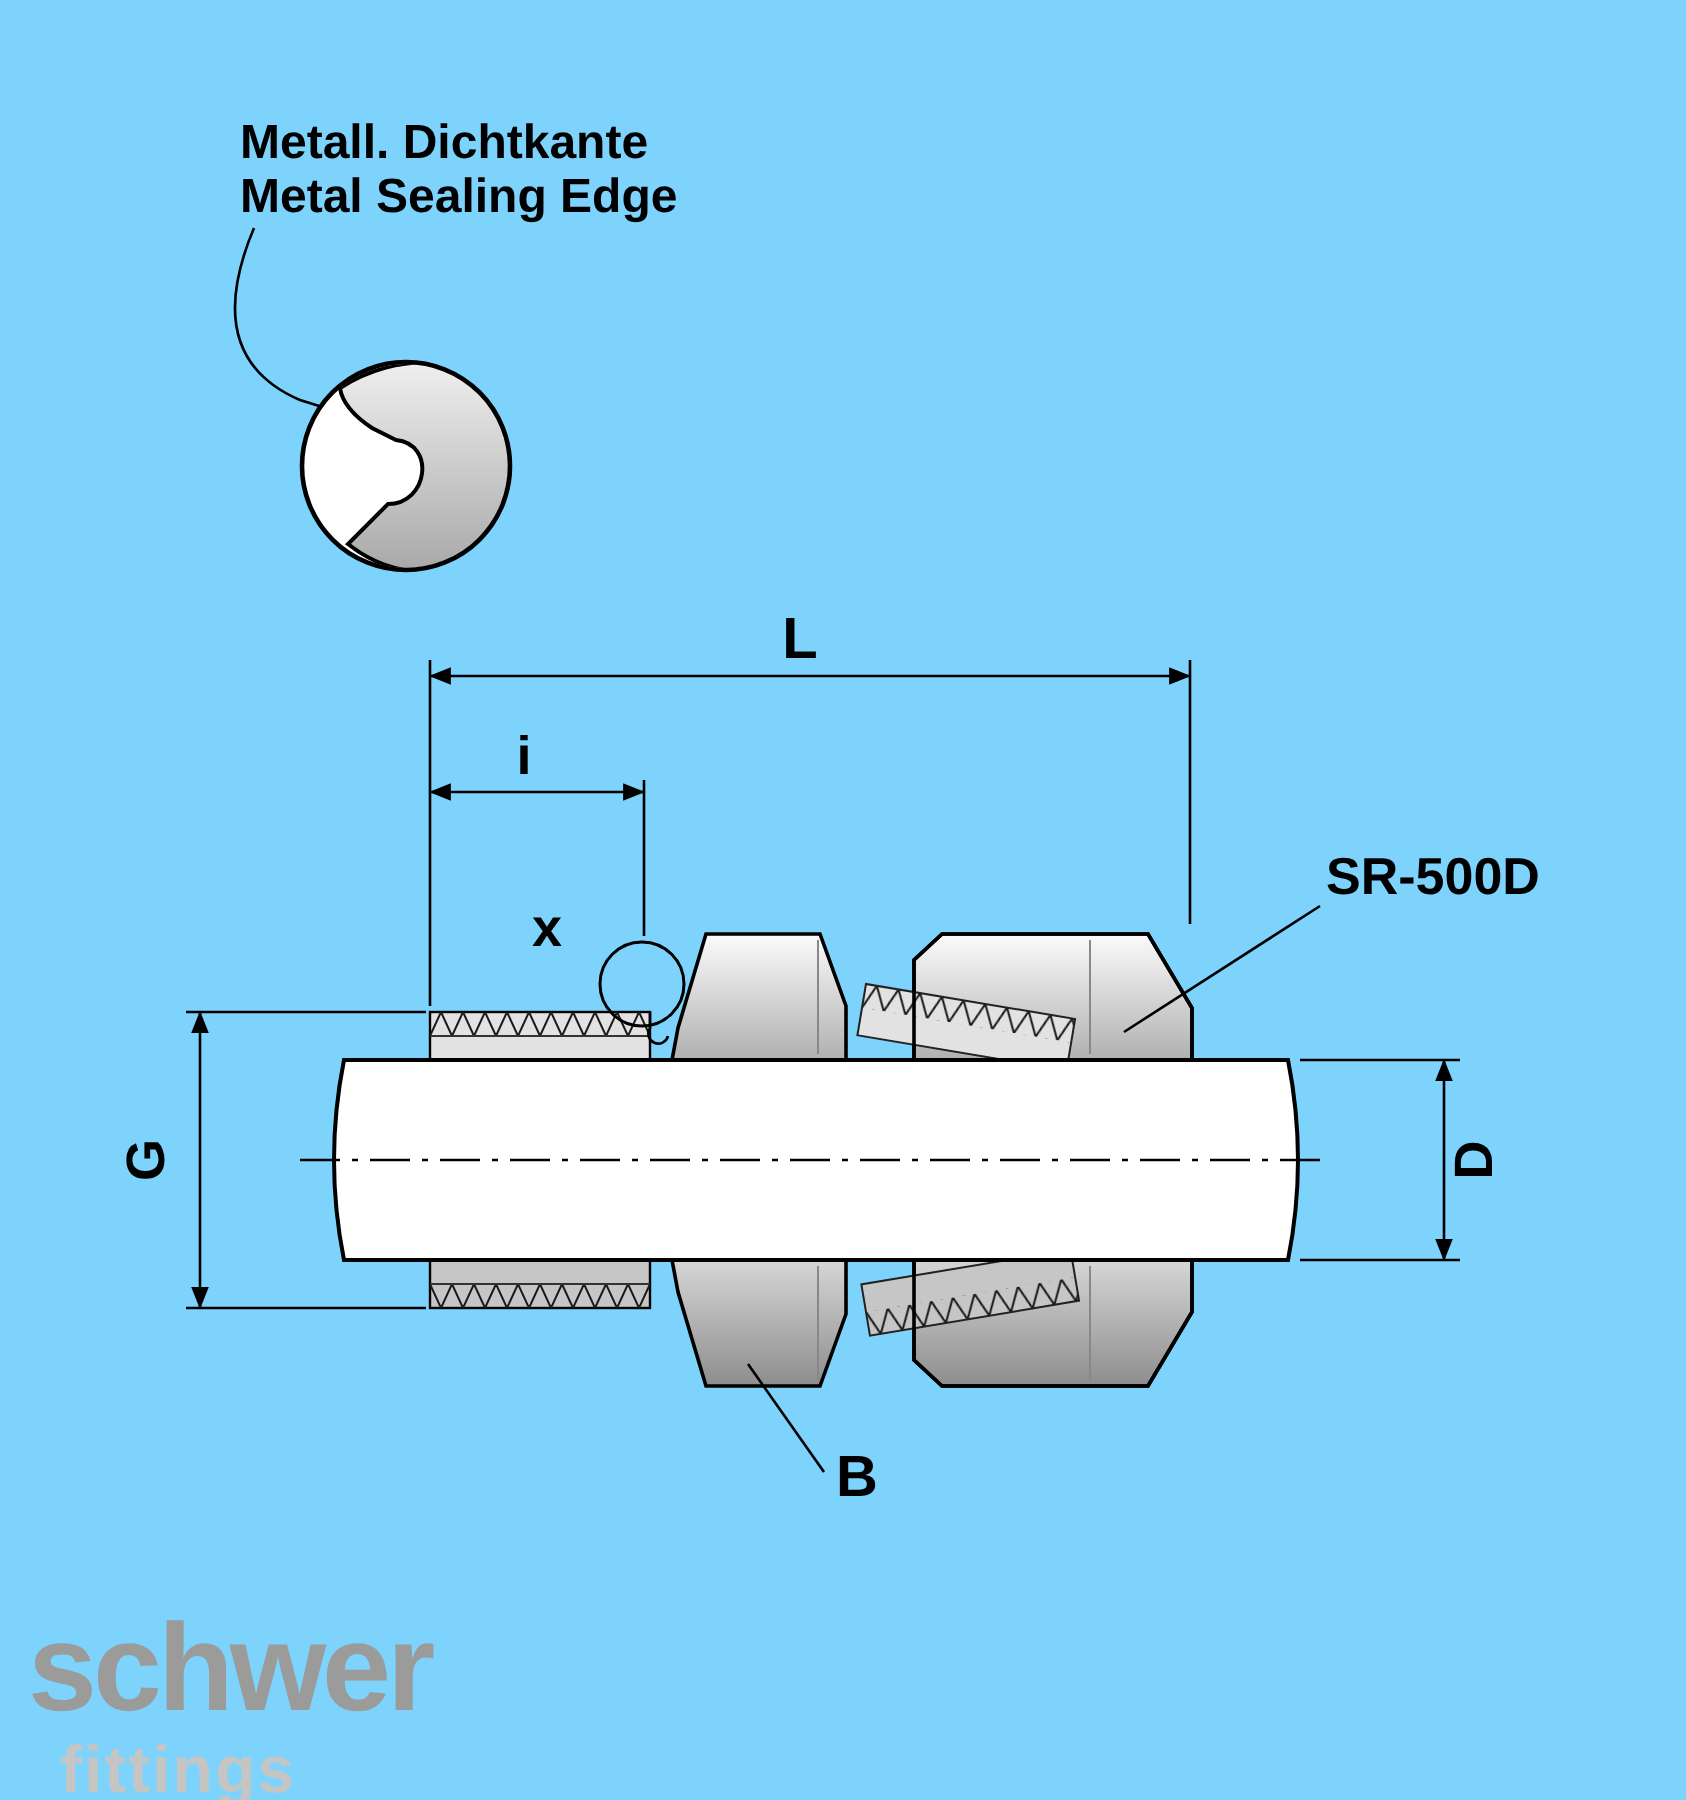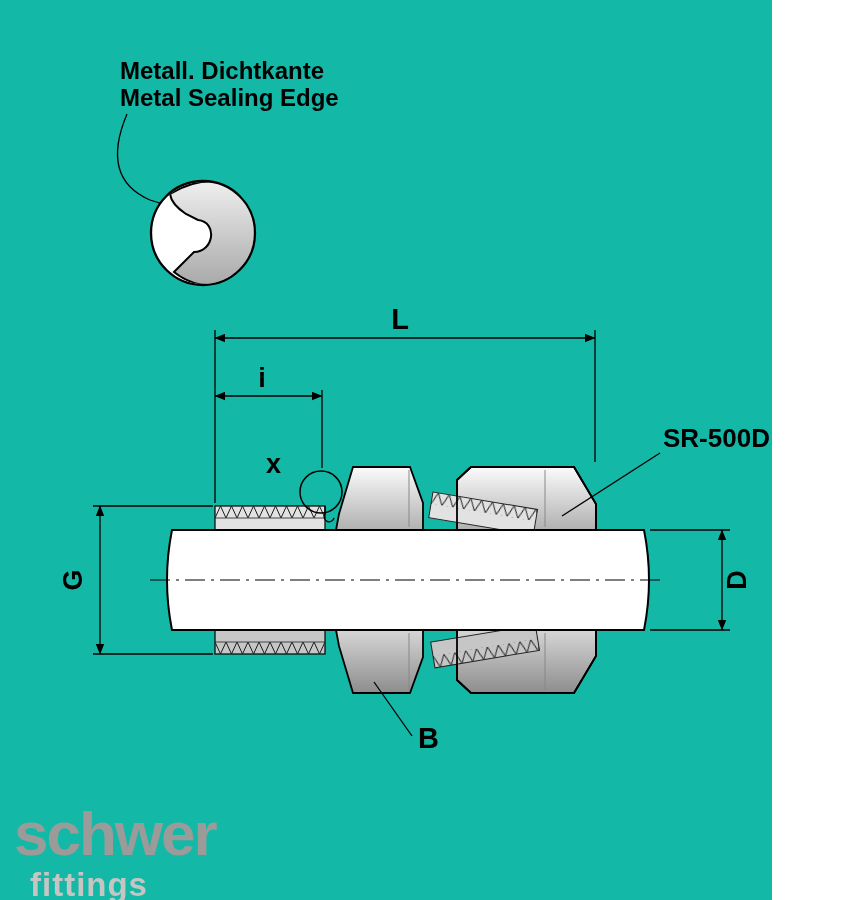--- a/index.html
+++ b/index.html
@@ -1,19 +1,19 @@
 <!DOCTYPE html>
 <html><head>
 <meta charset="utf-8">
 <style>
   html,body{margin:0;padding:0;background:#fff;}
   .page{
     position:relative;
-    width:772px;height:900px;
-    background:#14b8a6;
+    width:843px;height:900px;
+    background:#7dd3fc;
     font-family:"Liberation Sans", sans-serif;
     overflow:hidden;
   }
   svg{display:block;}
   .dim-text{font:bold 27px "Liberation Sans", sans-serif;fill:#000;}
   .dim-text-lg{font:bold 29px "Liberation Sans", sans-serif;fill:#000;}
   .anno-text{font:bold 24px "Liberation Sans", sans-serif;fill:#000;}
   .code-text{font:bold 26px "Liberation Sans", sans-serif;fill:#000;}
   .logo-brand{font:bold 62px "Liberation Sans", sans-serif;letter-spacing:-2px;}
   .logo-sub{font:bold 33px "Liberation Sans", sans-serif;letter-spacing:1px;}

